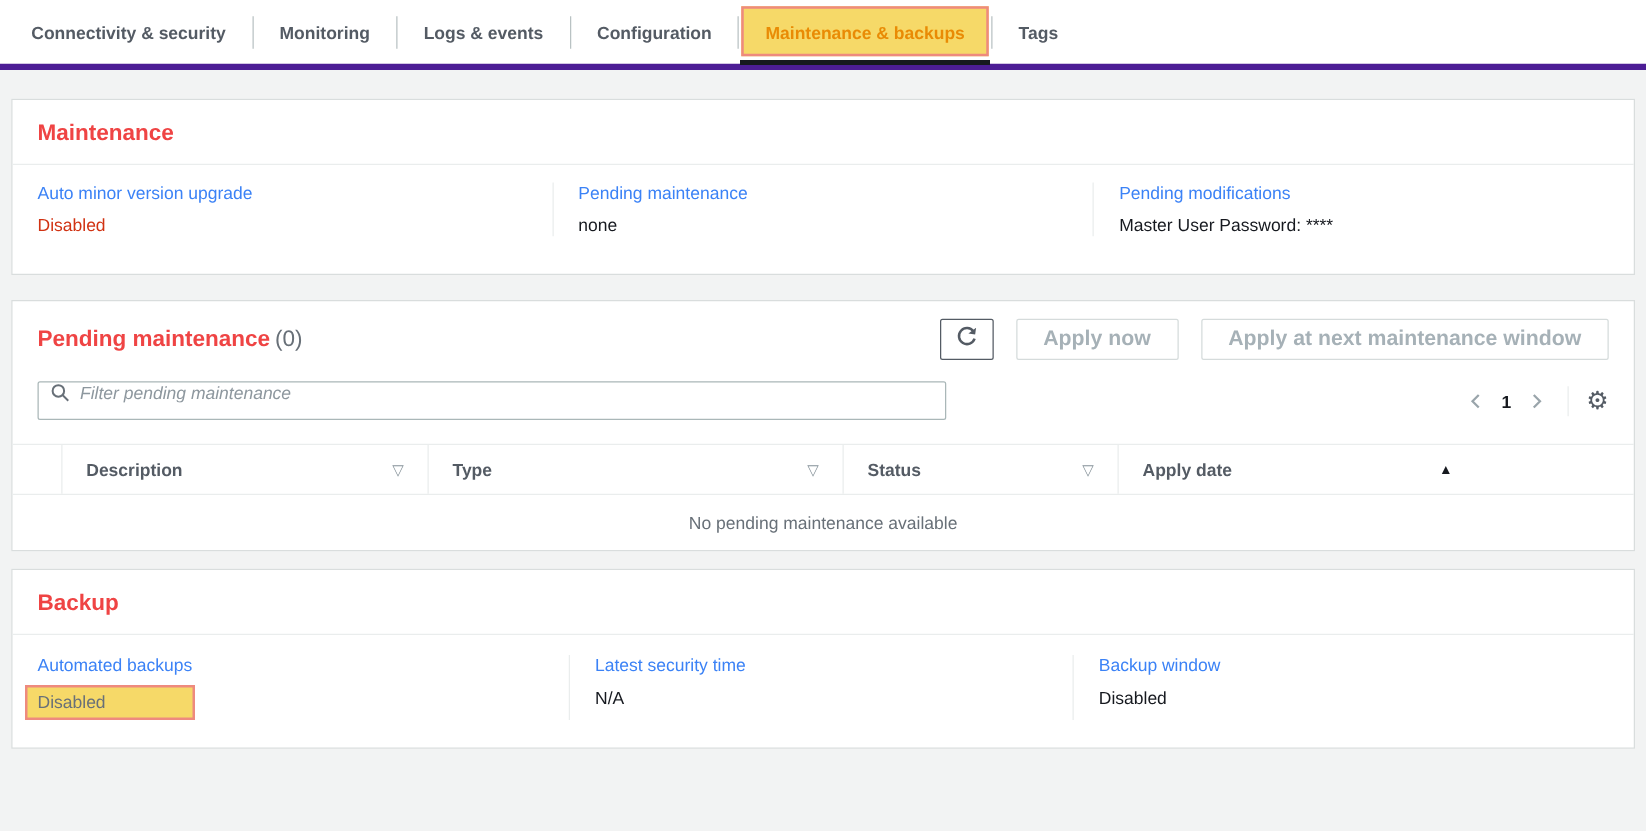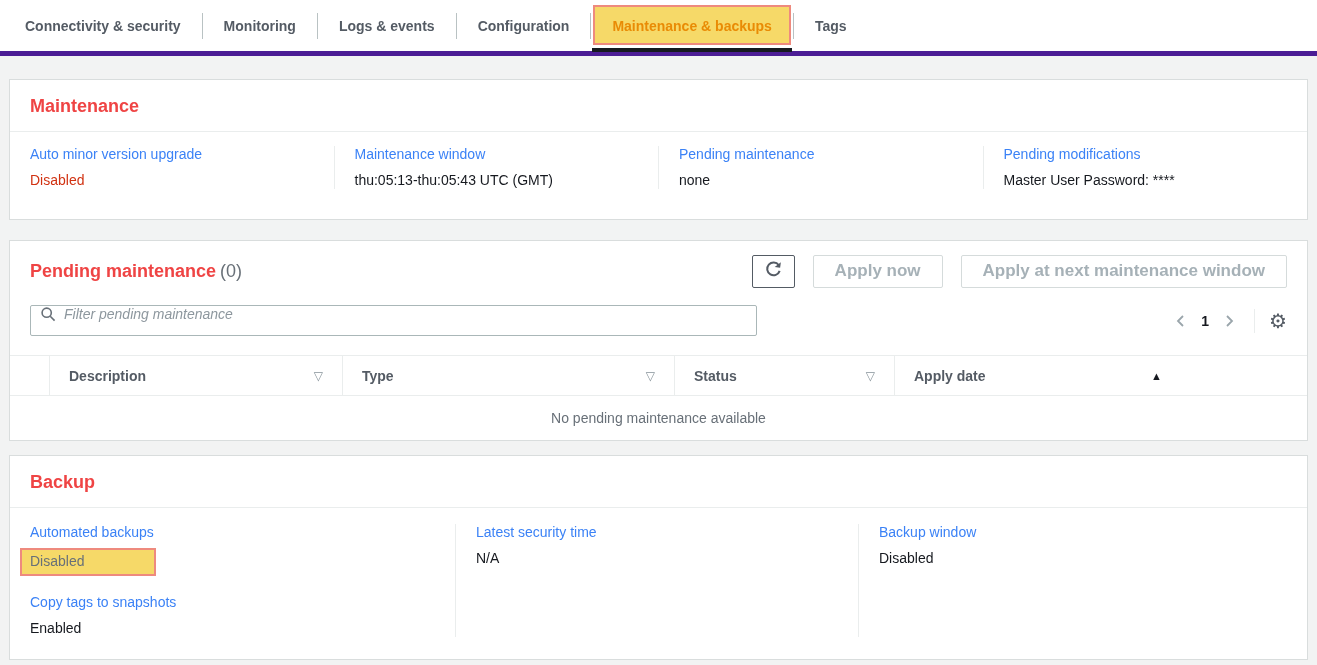--- a/index.html
+++ b/index.html
@@ -119,24 +119,20 @@
   <div class="card" id="card-maintenance">
     <div class="card-header">
       <span class="title18">Maintenance</span>
     </div>
     <div class="fields-row">
       <div class="fcol">
         <div class="flabel">Auto minor version upgrade</div>
         <div class="fvalue danger">Disabled</div>
       </div>
       <div class="fcol">
-        <div class="flabel">Maintenance window</div>
-        <div class="fvalue">thu:05:13-thu:05:43 UTC (GMT)</div>
-      </div>
-      <div class="fcol">
         <div class="flabel">Pending maintenance</div>
         <div class="fvalue">none</div>
       </div>
       <div class="fcol">
         <div class="flabel">Pending modifications</div>
         <div class="fvalue">Master User Password: ****</div>
       </div>
     </div>
   </div>
 
@@ -219,24 +215,20 @@
       <span class="title18">Backup</span>
     </div>
     <div class="backup-body">
       <div class="bcol bcol1">
         <div class="field">
           <div class="flabel">Automated backups</div>
           <div class="fvalue">
             <span class="hl-value">Disabled</span>
           </div>
         </div>
-        <div class="field">
-          <div class="flabel">Copy tags to snapshots</div>
-          <div class="fvalue">Enabled</div>
-        </div>
       </div>
       <div class="bcol bcol2">
         <div class="field">
           <div class="flabel">Latest security time</div>
           <div class="fvalue">N/A</div>
         </div>
       </div>
       <div class="bcol bcol3">
         <div class="field">
           <div class="flabel">Backup window</div>

